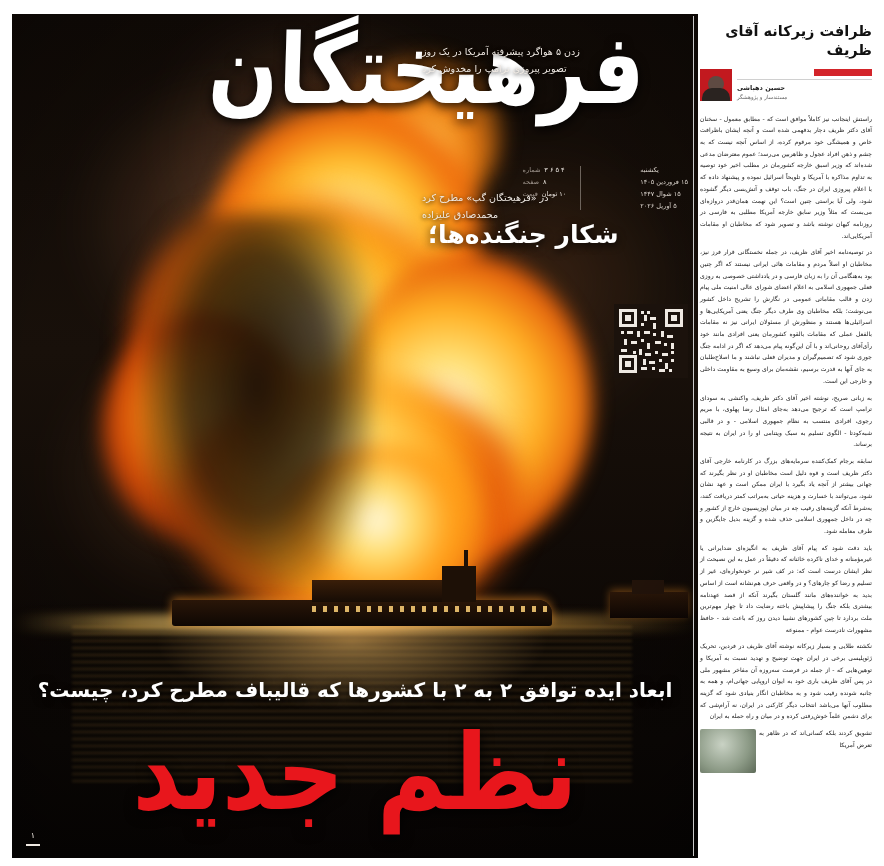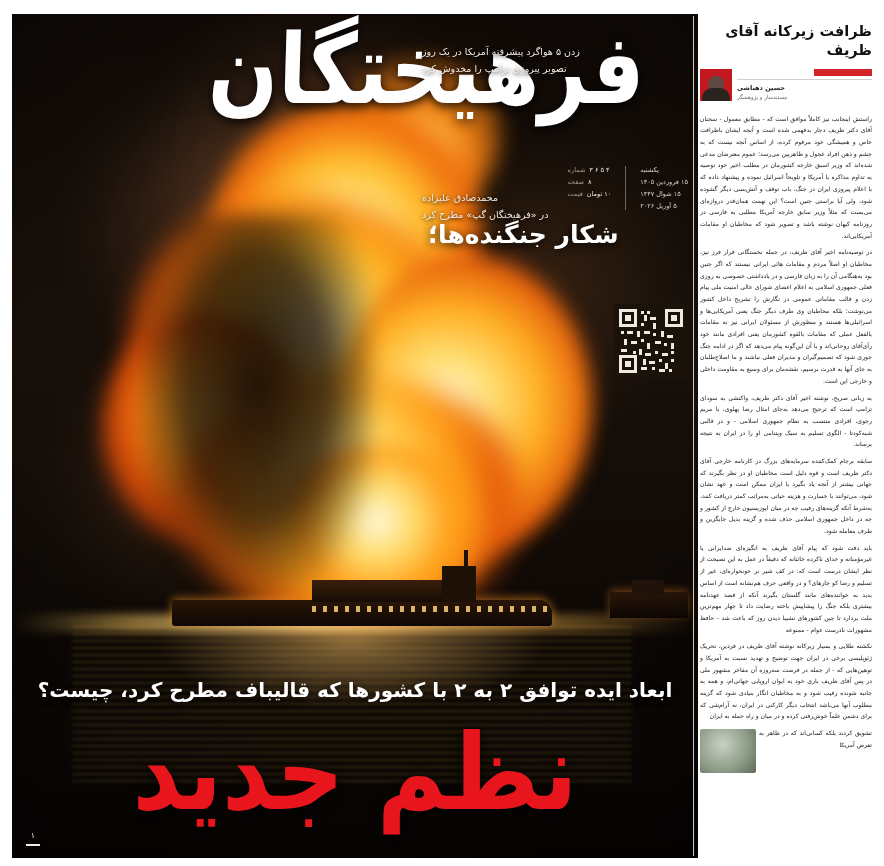--- a/index.html
+++ b/index.html
@@ -126,21 +126,21 @@
     letter-spacing:-2px; direction:rtl;
     text-shadow:0 2px 10px rgba(0,0,0,.9);
     transform:scaleY(1.18) skewX(-2deg); transform-origin:right top;
     padding-right:4px;
   }
   #dateline{
     position:absolute; right:10px; top:150px;
     display:flex; flex-direction:row-reverse; align-items:stretch; gap:10px;
     color:#d9d2cb;
   }
-  .dl-col{ font-size:6.5px; line-height:1.85; white-space:nowrap; }
+  .dl-col{ font-size:6.5px; line-height:1.85; white-space:nowrap;margin-left:45px; }
   .dl-col.right{ text-align:right; }
   .dl-col.left{ text-align:left; }
   .dl-rule{ width:1px; background:#6d645c; margin:2px 4px; }
   .dl-row{ display:flex; flex-direction:row-reverse; gap:4px; justify-content:flex-start; }
   .dl-k{ color:#a49a92; }
   .dl-v{ color:#ece6e0; }
 
   
   .ov{ position:absolute; color:#fff; text-align:left; direction:rtl; }
   #kicker1{ right:14px; top:30px; width:262px; }
@@ -306,22 +306,22 @@
         <div>۵ آوریل ۲۰۲۶</div>
       </div>
     </div>
 
     <div class="ov" id="kicker1">
       <div class="kick-line">زدن ۵ هواگرد پیشرفته آمریکا در یک روز</div>
       <div class="kick-line">تصویر پیروزی ترامپ را مخدوش کرد</div>
     </div>
 
     <div class="ov" id="kicker2">
+      <div class="kick-line">در «فرهیختگان گپ» مطرح کرد</div>
       <div class="kick-line">محمدصادق علیزاده</div>
-      <div class="kick-line">در «فرهیختگان گپ» مطرح کرد</div>
     </div>
     <div class="ov" id="head2">
       <div class="h2-line">شکار جنگنده‌ها؛</div>
     </div>
 
     <div id="qr">
       <div class="qinner">
         <span class="qr-eye" style="left:0;top:0;width:18px;height:18px;">
             <i></i>
           </span>

